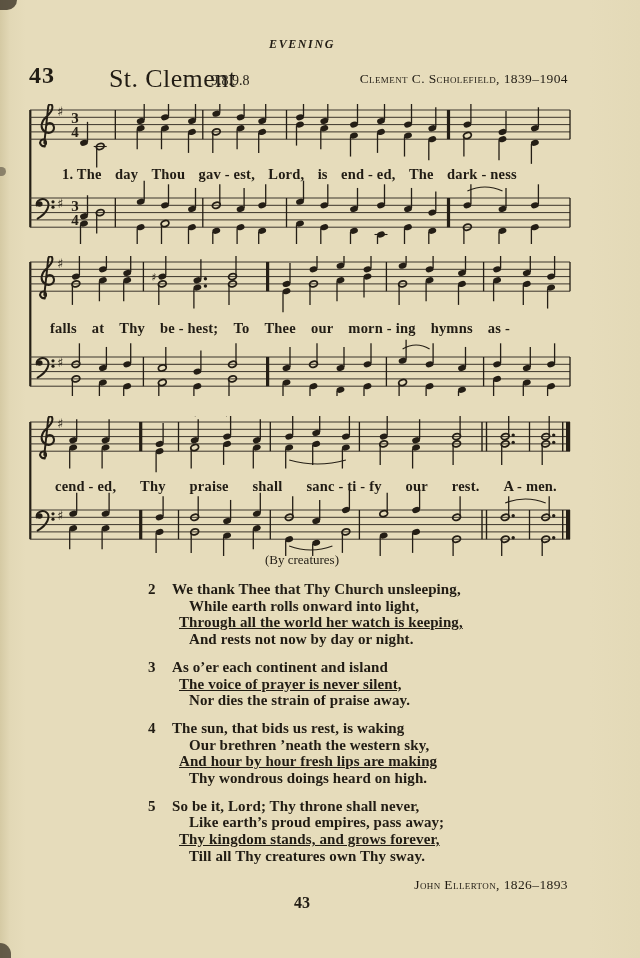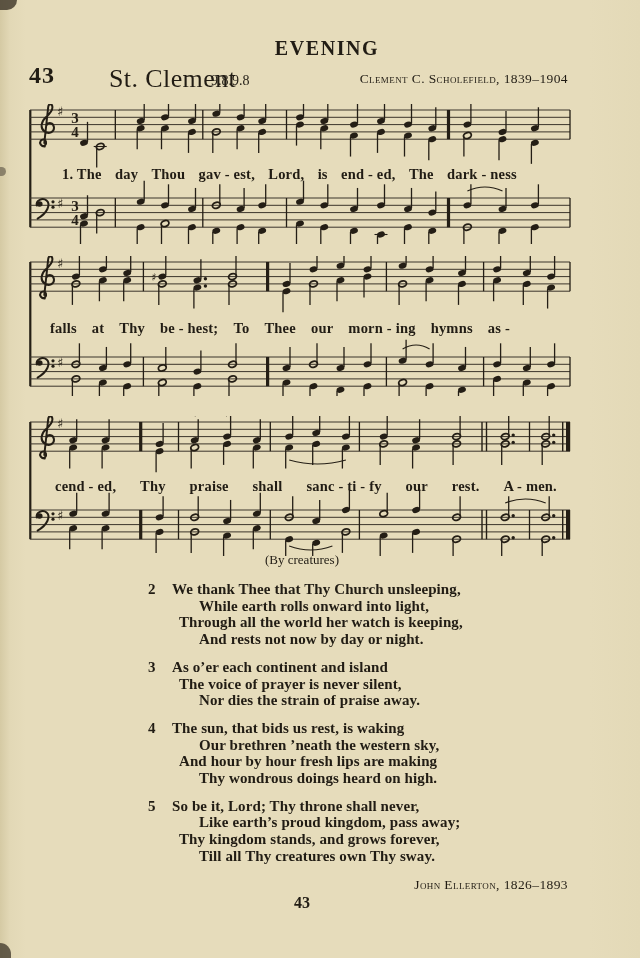--- a/index.html
+++ b/index.html
@@ -7,37 +7,37 @@
     position:relative;width:640px;height:958px;overflow:hidden;
     background:#e6dcbb;
     background-image:linear-gradient(90deg,#d5caa4 0px,#e2d8b6 10px,#e6dcbb 26px,#e6dcbb 92%,#e3d9b7 100%),
                      linear-gradient(180deg,#e4dab8 0,#e6dcbb 30px);
     font-family:"Liberation Serif",serif;color:#211c14;
   }
   .corner-tl{position:absolute;top:0;left:0;width:17px;height:10px;background:#453d2f;border-radius:0 0 12px 0;opacity:.85;}
   .corner-bl{position:absolute;bottom:0;left:0;width:11px;height:15px;background:#453d2f;border-radius:0 12px 0 0;opacity:.8;}
   .edge-speck{position:absolute;top:167px;left:0;width:6px;height:9px;background:#6a6150;border-radius:0 5px 5px 0;opacity:.7;}
   .running-title{position:absolute;top:37px;left:0;width:604px;text-align:center;
-    font-size:20px;font-weight:bold;letter-spacing:1.6px;padding-left:25px;}
+    font-size:12px;font-weight:bold;font-style:italic;letter-spacing:1.6px;}
   .hymn-no{position:absolute;left:29px;top:62px;font-size:24px;font-weight:bold;letter-spacing:1px;}
   .tune{position:absolute;left:81px;top:64px;font-size:26px;font-weight:normal;letter-spacing:.4px;margin-left:28px;}
   .meter{position:absolute;left:211px;top:73px;font-size:14px;}
   .composer{position:absolute;right:72px;top:71px;font-size:13.5px;font-variant:small-caps;letter-spacing:.4px;margin-left:25px;}
   #music{position:absolute;top:0;left:0;width:640px;height:600px;}
   .system{position:absolute;left:28px;width:546px;height:140px;}
   .system svg{position:absolute;top:0;left:0;}
   .lyrics{position:absolute;display:flex;justify-content:space-between;
     font-size:14.5px;font-weight:bold;letter-spacing:.2px;white-space:nowrap;}
   .lyrics span{flex:0 0 auto;}
   .permission{position:absolute;top:552px;left:0;width:604px;text-align:center;font-size:13px;}
   #verses{position:absolute;top:581px;left:172px;font-size:15px;font-weight:bold;line-height:16.7px;letter-spacing:.1px;}
   .verse{position:relative;margin-bottom:11px;}
   .vnum{position:absolute;left:-24px;top:0;}
-  .vl1,.vl3{margin-left:27px;}
-  .vl2{margin-left:7px;}
+  .vl1,.vl3{margin-left:17px;}
+  .vl2{margin-left:7px;text-decoration:underline;}
   .author{position:absolute;top:877px;right:72px;font-size:13.5px;font-variant:small-caps;letter-spacing:.4px;}
   .page-no{position:absolute;top:894px;left:0;width:604px;text-align:center;font-size:16px;font-weight:bold;}
 </style>
 </head>
 <body>
 
 <div class="page">
   <div class="corner-tl"></div>
   <div class="corner-bl"></div>
   <div class="edge-speck"></div>
@@ -631,20 +631,20 @@
       <div class="verse">
         <span class="vnum">4</span>
         <div class="vl0">The sun, that bids us rest, is waking</div>
         <div class="vl1">Our brethren ’neath the western sky,</div>
         <div class="vl2">And hour by hour fresh lips are making</div>
         <div class="vl3">Thy wondrous doings heard on high.</div>
       </div>
       <div class="verse">
         <span class="vnum">5</span>
         <div class="vl0">So be it, Lord; Thy throne shall never,</div>
-        <div class="vl1">Like earth’s proud kingdom, pass away;</div>
+        <div class="vl1">Like earth’s proud empires, pass away;</div>
         <div class="vl2">Thy kingdom stands, and grows forever,</div>
         <div class="vl3">Till all Thy creatures own Thy sway.</div>
       </div>
     </div>
   <div class="author">John Ellerton, 1826–1893</div>
   <div class="page-no">43</div>
 </div>
 
 </body></html>

